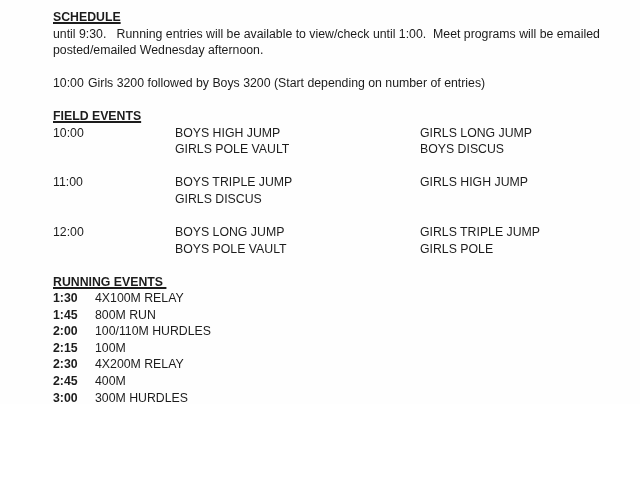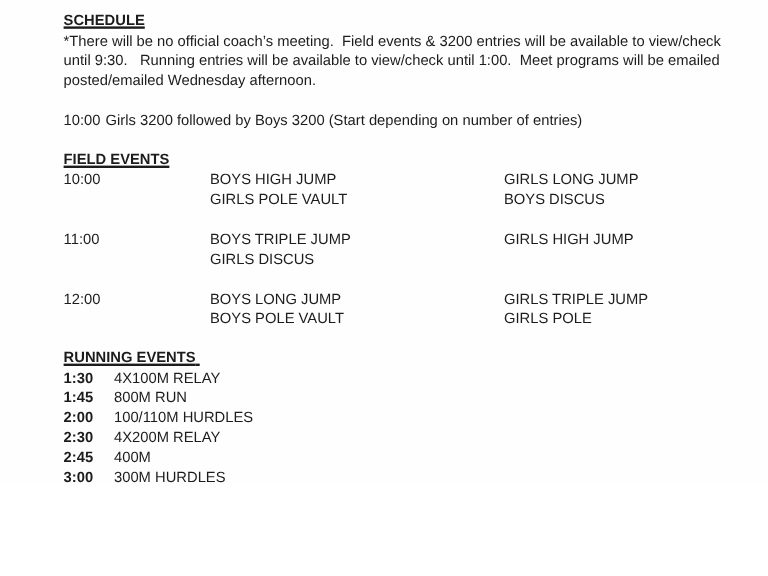--- a/index.html
+++ b/index.html
@@ -51,21 +51,20 @@
   .re-time { font-weight: 700; }
 </style>
 </head>
 <body>
 
 <div class="page">
   <div class="doc">
 
     <div class="line"><span class="heading">SCHEDULE</span></div>
 
-    <div class="line">*There will be no official coach’s meeting.  Field events &amp; 3200 entries will be available to view/check</div>
     <div class="line">until 9:30.   Running entries will be available to view/check until 1:00.  Meet programs will be emailed</div>
     <div class="line">posted/emailed Wednesday afternoon.</div>
 
     <div class="blank"></div>
 
     <div class="row-opening">
       <span>10:00</span>
       <span>Girls 3200 followed by Boys 3200 (Start depending on number of entries)</span>
     </div>
 
@@ -119,20 +118,24 @@
     </div>
     <div class="re-row">
       <span class="re-time">1:45</span>
       <span>800M RUN</span>
     </div>
     <div class="re-row">
       <span class="re-time">2:00</span>
       <span>100/110M HURDLES</span>
     </div>
     <div class="re-row">
+      <span class="re-time">2:15</span>
+      <span>100M</span>
+    </div>
+    <div class="re-row">
       <span class="re-time">2:30</span>
       <span>4X200M RELAY</span>
     </div>
     <div class="re-row">
       <span class="re-time">2:45</span>
       <span>400M</span>
     </div>
     <div class="re-row">
       <span class="re-time">3:00</span>
       <span>300M HURDLES</span>

